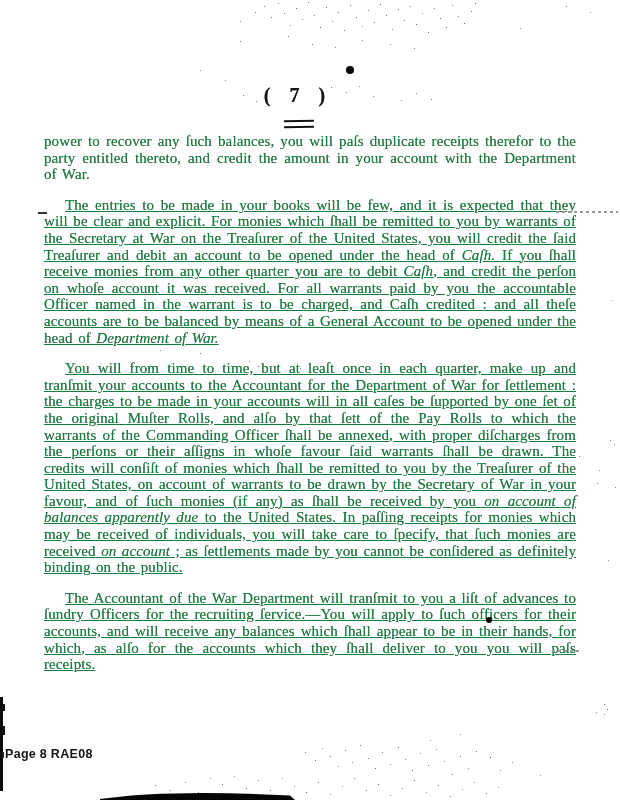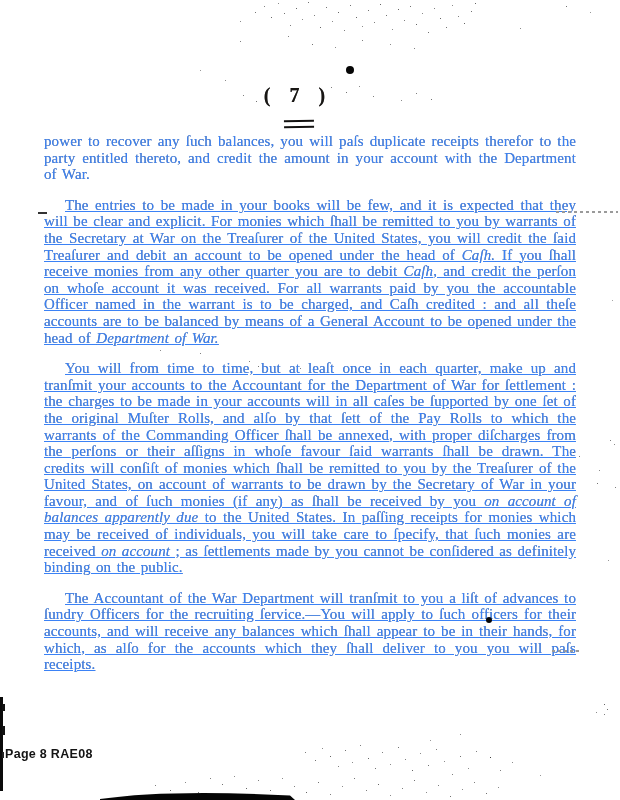--- a/index.html
+++ b/index.html
@@ -16,21 +16,21 @@
     letter-spacing:7px;text-shadow:0 0 .5px rgba(0,0,0,.6);
   }
   .double-rule{
     position:absolute;left:284px;top:120px;width:30px;height:4px;
     border-top:2.4px solid #121110;border-bottom:2.4px solid #121110;
     transform:rotate(-1.2deg);
   }
   
   .text-block{
     position:absolute;left:44px;top:133px;width:532px;
-    font-size:15px;line-height:16.6px;color:#3b82f6;
+    font-size:15px;line-height:16.6px;color:#15803d;
     text-align:justify;word-spacing:1.6px;letter-spacing:.1px;
     text-shadow:0 0 .45px rgba(20,18,16,.55);
   }
   .text-block p{margin:0 0 14px 0;}
   .text-block p.ind{text-indent:21px;text-decoration:underline;}
   .text-block .it{font-style:italic;}
   
   .footer-label{
     position:absolute;left:5px;top:747px;
     font-family:"Liberation Sans","DejaVu Sans",sans-serif;

